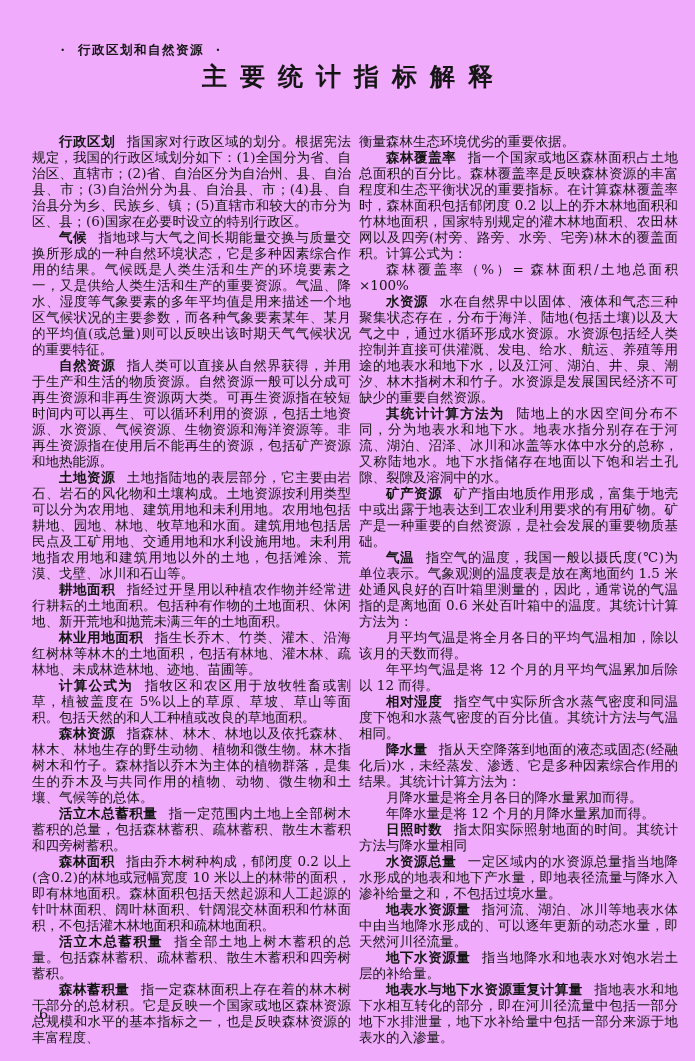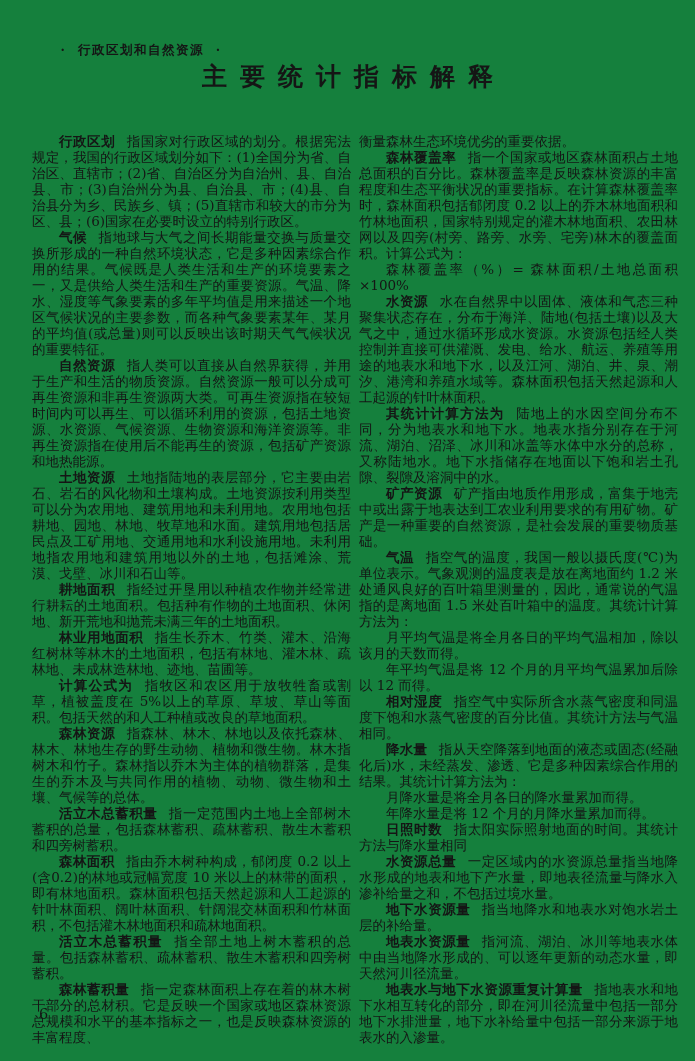--- a/index.html
+++ b/index.html
@@ -4,21 +4,21 @@
 <style>
   html, body { margin: 0; padding: 0; }
   body {
     width: 695px; height: 1061px;
     background: #efefed;
     font-family: "DejaVu Serif", "Liberation Serif", serif;
   }
   .page {
     position: relative;
     width: 695px; height: 1061px;
-    background: #15803d;
+    background: #f0abfc;
     color: #151515;
     overflow: hidden;
   }
   .running-head {
     position: absolute;
     left: 37px; top: 27px;
     font-size: 12.5px;
     font-weight: 700;
     letter-spacing: 1.5px;
     white-space: pre;
@@ -75,31 +75,31 @@
         <p class="para"><b class="term">森林资源</b><span>指森林、林木、林地以及依托森林、林木、林地生存的野生动物、植物和微生物。林木指树木和竹子。森林指以乔木为主体的植物群落，是集生的乔木及与共同作用的植物、动物、微生物和土壤、气候等的总体。</span></p>
         <p class="para"><b class="term">活立木总蓄积量</b><span>指一定范围内土地上全部树木蓄积的总量，包括森林蓄积、疏林蓄积、散生木蓄积和四旁树蓄积。</span></p>
         <p class="para"><b class="term">森林面积</b><span>指由乔木树种构成，郁闭度 0.2 以上(含0.2)的林地或冠幅宽度 10 米以上的林带的面积，即有林地面积。森林面积包括天然起源和人工起源的针叶林面积、阔叶林面积、针阔混交林面积和竹林面积，不包括灌木林地面积和疏林地面积。</span></p>
         <p class="para"><b class="term">活立木总蓄积量</b><span>指全部土地上树木蓄积的总量。包括森林蓄积、疏林蓄积、散生木蓄积和四旁树蓄积。</span></p>
         <p class="para"><b class="term">森林蓄积量</b><span>指一定森林面积上存在着的林木树干部分的总材积。它是反映一个国家或地区森林资源总规模和水平的基本指标之一，也是反映森林资源的丰富程度、</span></p>
       </div>
     <div class="column" id="col-right">
         <p class="para flush"><span>衡量森林生态环境优劣的重要依据。</span></p>
         <p class="para"><b class="term">森林覆盖率</b><span>指一个国家或地区森林面积占土地总面积的百分比。森林覆盖率是反映森林资源的丰富程度和生态平衡状况的重要指标。在计算森林覆盖率时，森林面积包括郁闭度 0.2 以上的乔木林地面积和竹林地面积，国家特别规定的灌木林地面积、农田林网以及四旁(村旁、路旁、水旁、宅旁)林木的覆盖面积。计算公式为：</span></p>
         <p class="para"><span>森林覆盖率（%）= 森林面积/土地总面积×100%</span></p>
-        <p class="para"><b class="term">水资源</b><span>水在自然界中以固体、液体和气态三种聚集状态存在，分布于海洋、陆地(包括土壤)以及大气之中，通过水循环形成水资源。水资源包括经人类控制并直接可供灌溉、发电、给水、航运、养殖等用途的地表水和地下水，以及江河、湖泊、井、泉、潮汐、港湾和养殖水域等。森林面积包括天然起源和人工起源的针叶林面积。</span></p>
+        <p class="para"><b class="term">水资源</b><span>水在自然界中以固体、液体和气态三种聚集状态存在，分布于海洋、陆地(包括土壤)以及大气之中，通过水循环形成水资源。水资源包括经人类控制并直接可供灌溉、发电、给水、航运、养殖等用途的地表水和地下水，以及江河、湖泊、井、泉、潮汐、林木指树木和竹子。水资源是发展国民经济不可缺少的重要自然资源。</span></p>
         <p class="para"><b class="term">其统计计算方法为</b><span>陆地上的水因空间分布不同，分为地表水和地下水。地表水指分别存在于河流、湖泊、沼泽、冰川和冰盖等水体中水分的总称，又称陆地水。地下水指储存在地面以下饱和岩土孔隙、裂隙及溶洞中的水。</span></p>
         <p class="para"><b class="term">矿产资源</b><span>矿产指由地质作用形成，富集于地壳中或出露于地表达到工农业利用要求的有用矿物。矿产是一种重要的自然资源，是社会发展的重要物质基础。</span></p>
-        <p class="para"><b class="term">气温</b><span>指空气的温度，我国一般以摄氏度(℃)为单位表示。气象观测的温度表是放在离地面约 1.2 米处通风良好的百叶箱里测量的，因此，通常说的气温指的是离地面 1.5 米处百叶箱中的温度。其统计计算方法为：</span></p>
+        <p class="para"><b class="term">气温</b><span>指空气的温度，我国一般以摄氏度(℃)为单位表示。气象观测的温度表是放在离地面约 1.5 米处通风良好的百叶箱里测量的，因此，通常说的气温指的是离地面 0.6 米处百叶箱中的温度。其统计计算方法为：</span></p>
         <p class="para"><span>月平均气温是将全月各日的平均气温相加，除以该月的天数而得。</span></p>
         <p class="para"><span>年平均气温是将 12 个月的月平均气温累加后除以 12 而得。</span></p>
         <p class="para"><b class="term">相对湿度</b><span>指空气中实际所含水蒸气密度和同温度下饱和水蒸气密度的百分比值。其统计方法与气温相同。</span></p>
         <p class="para"><b class="term">降水量</b><span>指从天空降落到地面的液态或固态(经融化后)水，未经蒸发、渗透、它是多种因素综合作用的结果。其统计计算方法为：</span></p>
         <p class="para"><span>月降水量是将全月各日的降水量累加而得。</span></p>
         <p class="para"><span>年降水量是将 12 个月的月降水量累加而得。</span></p>
         <p class="para"><b class="term">日照时数</b><span>指太阳实际照射地面的时间。其统计方法与降水量相同</span></p>
         <p class="para"><b class="term">水资源总量</b><span>一定区域内的水资源总量指当地降水形成的地表和地下产水量，即地表径流量与降水入渗补给量之和，不包括过境水量。</span></p>
+        <p class="para"><b class="term">地表水资源量</b><span>指河流、湖泊、冰川等地表水体中由当地降水形成的、可以逐年更新的动态水量，即天然河川径流量。</span></p>
         <p class="para"><b class="term">地下水资源量</b><span>指当地降水和地表水对饱水岩土层的补给量。</span></p>
-        <p class="para"><b class="term">地表水资源量</b><span>指河流、湖泊、冰川等地表水体中由当地降水形成的、可以逐年更新的动态水量，即天然河川径流量。</span></p>
         <p class="para"><b class="term">地表水与地下水资源重复计算量</b><span>指地表水和地下水相互转化的部分，即在河川径流量中包括一部分地下水排泄量，地下水补给量中包括一部分来源于地表水的入渗量。</span></p>
       </div>
   </div>
   <div class="page-number">6</div>
 </div>
 
 </body></html>

